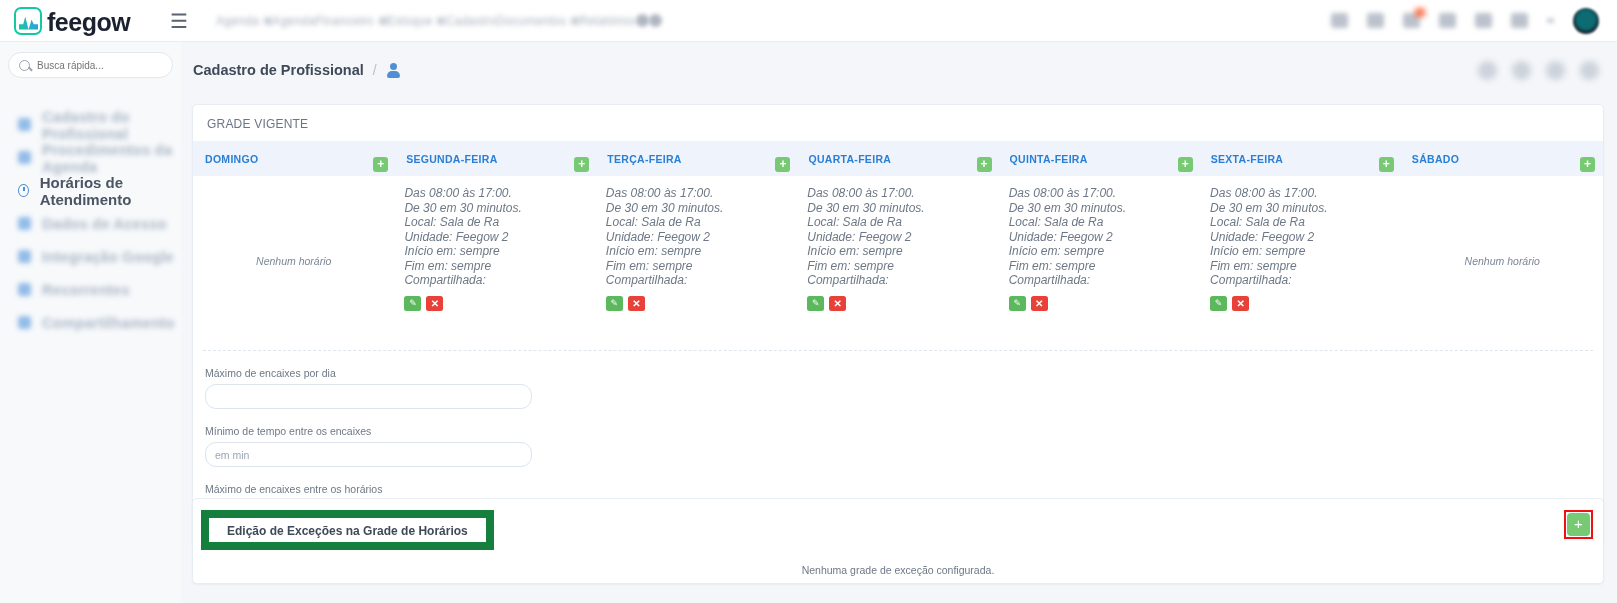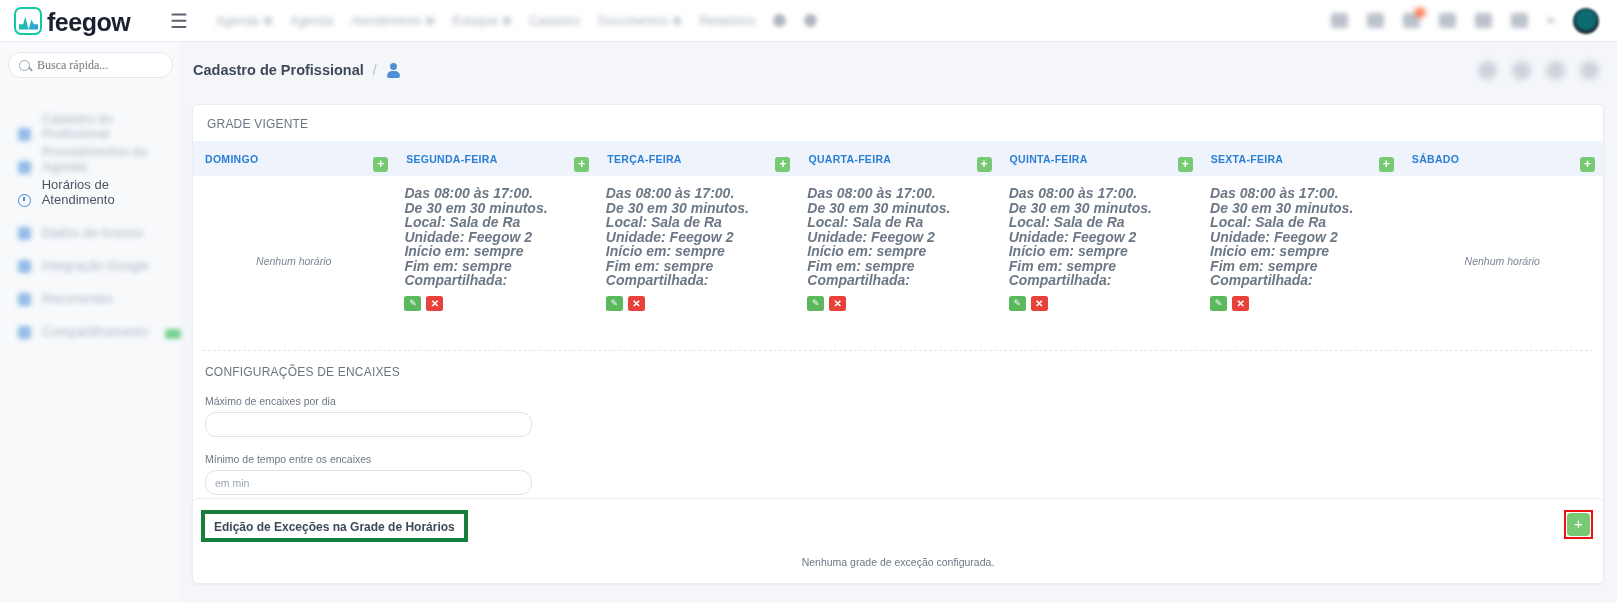--- a/index.html
+++ b/index.html
@@ -26,21 +26,21 @@
     content: ""; position: absolute; left: 3px; top: 12px; width: 19px; height: 7px;
     border-top: 2px solid #2bb3e3; border-left: 2px solid transparent;
     clip-path: polygon(0 60%, 22% 60%, 33% 0, 50% 100%, 66% 25%, 78% 60%, 100% 60%, 100% 100%, 0 100%);
     background: linear-gradient(90deg,#19c6a6,#2f9fe0);
     border: 0; height: 13px; top: 8px;
   }
   .logo-text { font-size: 25px; font-weight: 700; color: #1a2230; letter-spacing: -0.5px;
                line-height: 0.95; position: relative; }
   .hamburger { margin-left: 26px; font-size: 20px; color: #5a6473; cursor: pointer; }
 
-  .nav-blur { display: flex; align-items: center; gap: 18px; margin-left: 28px; }
+  .nav-blur { display: flex; align-items: center; margin-left: 28px; }
   .nav-item {
     color: transparent; font-size: 12.5px;
     text-shadow: 0 0 5px rgba(120,132,150,.65);
     display: flex; align-items: center; gap: 5px; cursor: pointer; user-select: none;
   }
   .nav-caret { width: 8px; height: 8px; border-radius: 1px;
                background: rgba(140,152,170,.45); filter: blur(2.4px); }
   .nav-dot { width: 13px; height: 13px; border-radius: 50%;
              background: rgba(110,122,140,.55); filter: blur(2.2px); }
 
@@ -63,26 +63,26 @@
   
   .sidebar { position: absolute; top: 42px; left: 0; width: 181px; height: 561px; background: #f7f9fb; }
   .search-box {
     margin: 10px 8px 0 8px; height: 26px; background: #fff; border: 1px solid #e2e8ef;
     border-radius: 14px; display: flex; align-items: center; padding: 0 10px; gap: 7px;
   }
   .search-ico { width: 11px; height: 11px; border: 1.6px solid #9aa5b4; border-radius: 50%;
                 position: relative; flex: none; }
   .search-ico:after { content: ""; position: absolute; width: 5px; height: 1.6px; background: #9aa5b4;
                       transform: rotate(45deg); right: -4px; bottom: 0px; }
-  .search-input { border: 0; outline: 0; font-size: 12px; color: #8e99a8;
-                  font-family: Liberation Serif, serif; background: transparent; width: 100%; }
+  .search-input { border: 0; outline: 0; font-size: 10px; color: #8e99a8;
+                  font-family: Liberation Sans, sans-serif; background: transparent; width: 100%; }
   .side-list { margin-top: 30px; }
   .side-item {
-    display: flex; align-items: flex-end; gap: 11px; padding: 0 0 0 18px;
-    height: 33px; cursor: pointer; font-size: 13px;
+    display: flex; align-items: center; gap: 11px; padding: 0 0 0 18px;
+    height: 33px; cursor: pointer; font-size: 15px; font-weight: bold;
   }
   .side-ico { width: 13px; height: 13px; flex: none; }
   .side-item.blurred .side-ico { background: rgba(86,150,220,.62); border-radius: 3px; filter: blur(2.4px); }
   .side-item.blurred .side-label { color: transparent; text-shadow: 0 0 5px rgba(120,138,162,.6); }
   .side-item.active .side-label { color: #4b5563; }
   .clock-ico { width: 13px; height: 13px; border: 1.5px solid #4f8fd4; border-radius: 50%;
                position: relative; }
   .clock-ico:after { content: ""; position: absolute; left: 4.3px; top: 2px; width: 1.3px; height: 4px;
                      background: #4f8fd4; }
   .side-badge { margin-left: 6px; width: 23px; height: 10px; border-radius: 3px;
@@ -139,22 +139,22 @@
     width: 15px; height: 15px; border-radius: 3px; background: #78c973;
     color: #fff; font-size: 12px; line-height: 14px; text-align: center;
     cursor: pointer; flex: none; font-weight: 600;
   }
   .gh-plus-right { position: absolute; right: 8px; top: 4px; }
 
   .grid-body { display: flex; min-height: 160px; }
   .gb-cell { flex: 1; padding: 10px 10px 0 10px; position: relative; }
   .gb-cell.empty { display: flex; align-items: center; justify-content: center; text-align: right; }
   .empty-txt { font-size: 10.5px; color: #7b8797; font-style: italic; }
-  .sched-line { font-size: 14px; color: #6d7886; font-style: italic; line-height: 14.5px;
-                white-space: nowrap; font-weight: bold; }
+  .sched-line { font-size: 12px; color: #6d7886; font-style: italic; line-height: 14.5px;
+                white-space: nowrap; }
   .sched-actions { display: flex; gap: 5px; margin-top: 8px; }
   .act-btn {
     width: 17px; height: 15px; border-radius: 2.5px; color: #fff;
     font-size: 9px; line-height: 15px; text-align: center; cursor: pointer;
   }
   .act-edit { background: #5cb85c; }
   .act-del { background: #e8413a; font-weight: 700; font-size: 10px; }
 
   .divider { border-top: 1px dashed #dfe5ec; margin: 14px 10px 0 10px; }
 
@@ -170,21 +170,21 @@
   }
   .enc-input::placeholder { color: #9aa5b4; }
 
   
   .card2 {
     position: absolute; left: 192px; top: 498px; width: 1412px; height: 86px;
     background: #fff; border-radius: 5px; border: 1px solid #e8edf3;
     box-shadow: 0 1px 2px rgba(30,45,70,.05);
   }
   .exc-head { display: flex; align-items: flex-start; padding: 11px 10px 0 8px; }
-  .exc-title-box { border: 4px solid #15803d; padding: 3px 9px; }
+  .exc-title-box { border: 8px solid #15803d; padding: 3px 18px; }
   .exc-title { font-size: 12px; color: #3f4a59; font-weight: 600; }
   .exc-plus-box { margin-left: auto; border: 2.5px solid #ee1111; padding: 1px; }
   .exc-plus {
     width: 23px; height: 23px; border-radius: 4px; background: #78c973; color: #fff;
     font-size: 15px; line-height: 22px; text-align: center; cursor: pointer;
   }
   .exc-empty { text-align: center; font-size: 10.5px; color: #6d7886; margin-top: 14px; }
 </style>
 </head>
 <body>
@@ -199,21 +199,21 @@
 
   <div class="nav-blur">
     <div class="nav-item">
       <span>Agenda</span>
       <span class="nav-caret"></span>
     </div>
     <div class="nav-item">
       <span>Agenda</span>
     </div>
     <div class="nav-item">
-      <span>Atendimento</span>
+      <span>Financeiro</span>
       <span class="nav-caret"></span>
     </div>
     <div class="nav-item">
       <span>Estoque</span>
       <span class="nav-caret"></span>
     </div>
     <div class="nav-item">
       <span>Cadastro</span>
     </div>
     <div class="nav-item">
@@ -400,21 +400,20 @@
       </div>
     </div>
 
     <div class="gb-cell empty">
       <span class="empty-txt">Nenhum horário</span>
     </div>
   </div>
 
   <div class="divider"></div>
 
-  <div class="enc-title">CONFIGURAÇÕES DE ENCAIXES</div>
   <div class="enc-row">
     <div class="enc-field">
       <label class="enc-label">Máximo de encaixes por dia</label>
       <input class="enc-input" placeholder="" style="">
     </div>
     <div class="enc-field">
       <label class="enc-label">Mínimo de tempo entre os encaixes</label>
       <input class="enc-input" placeholder="em min" style="">
     </div>
     <div class="enc-field">

